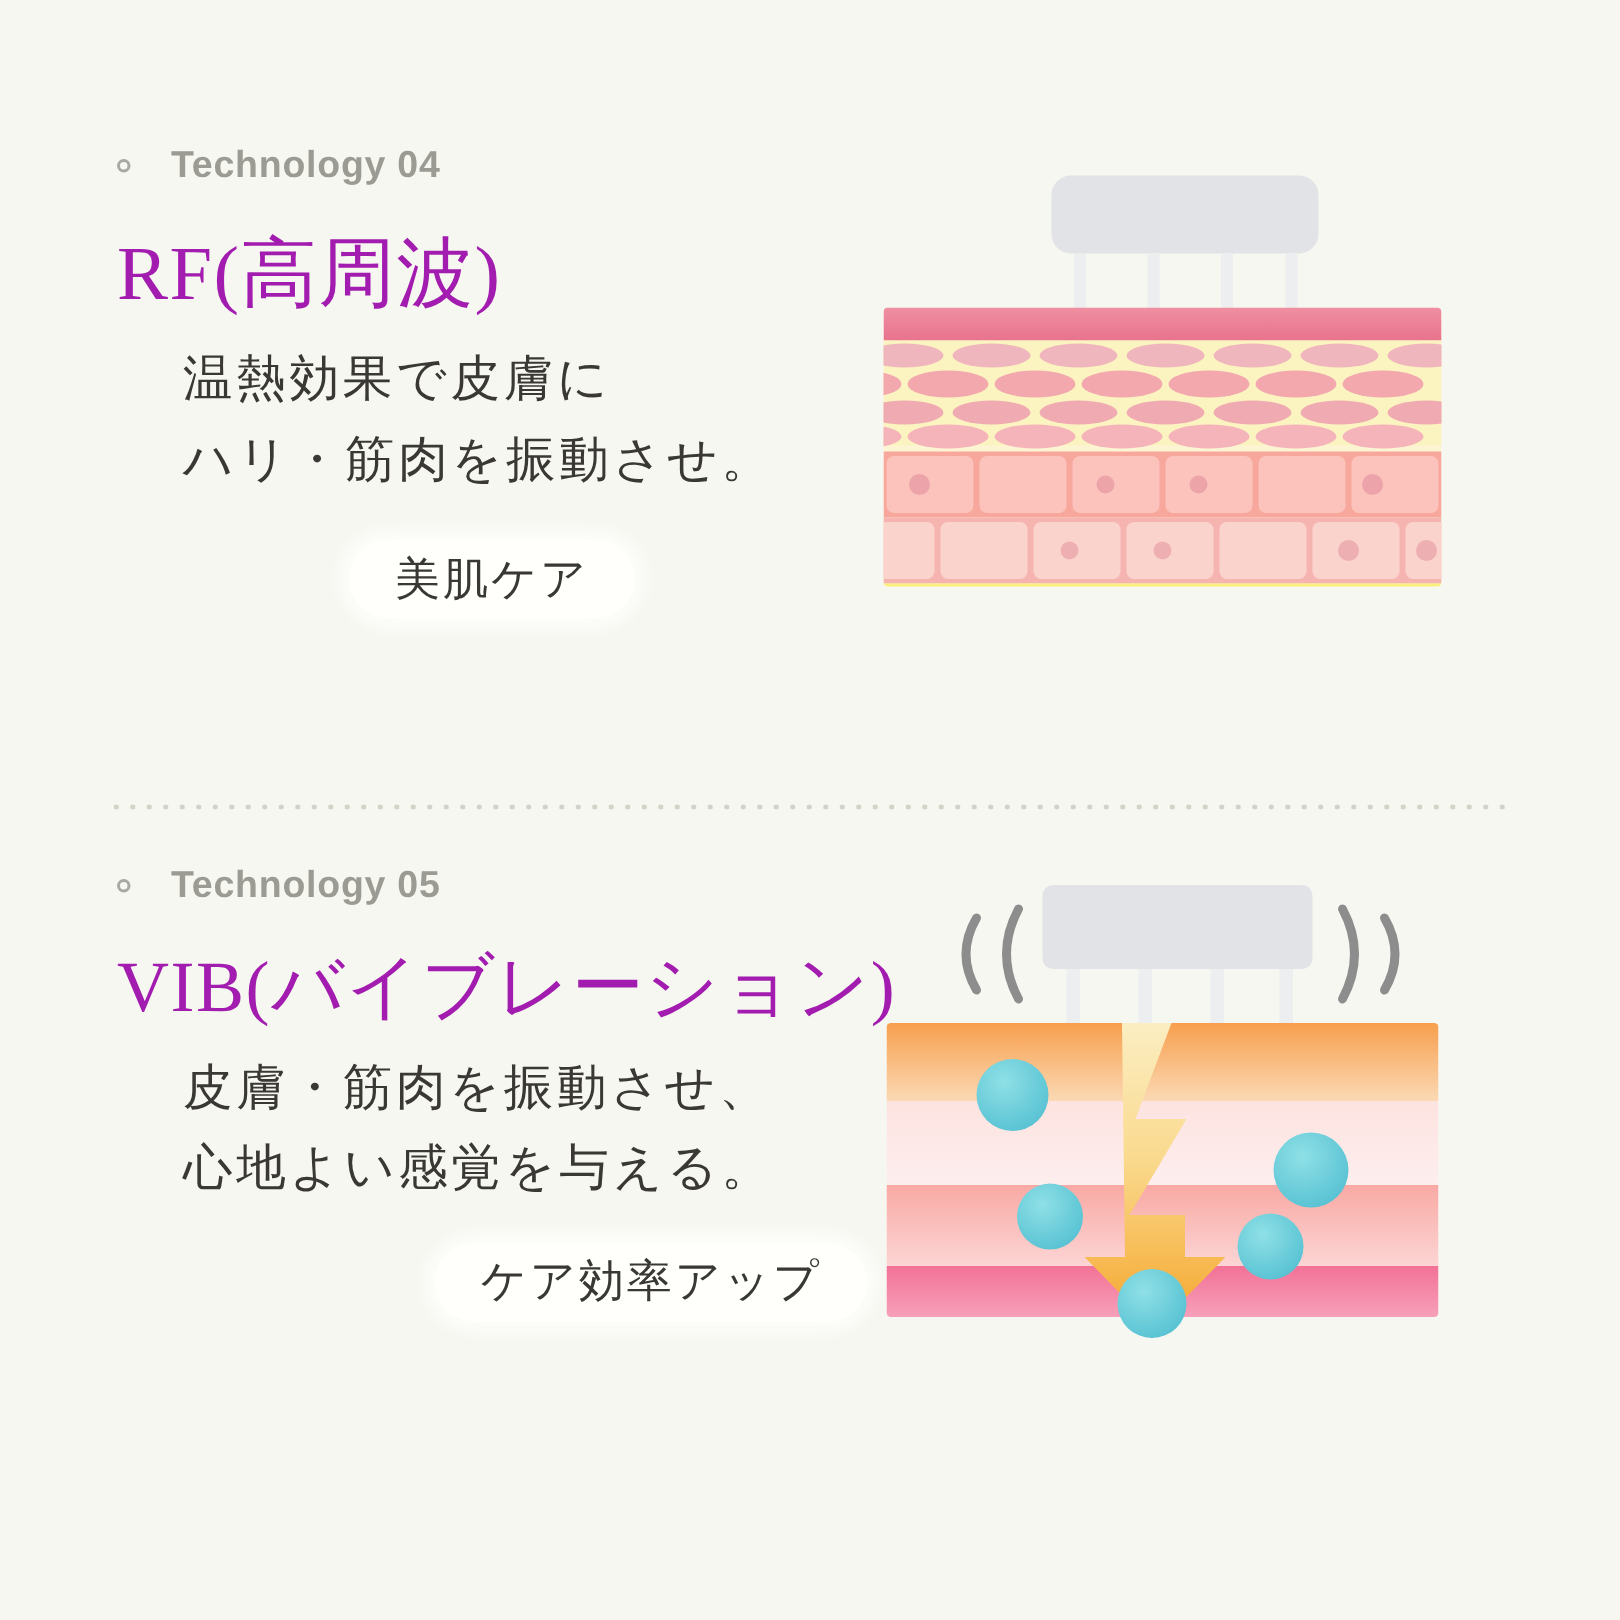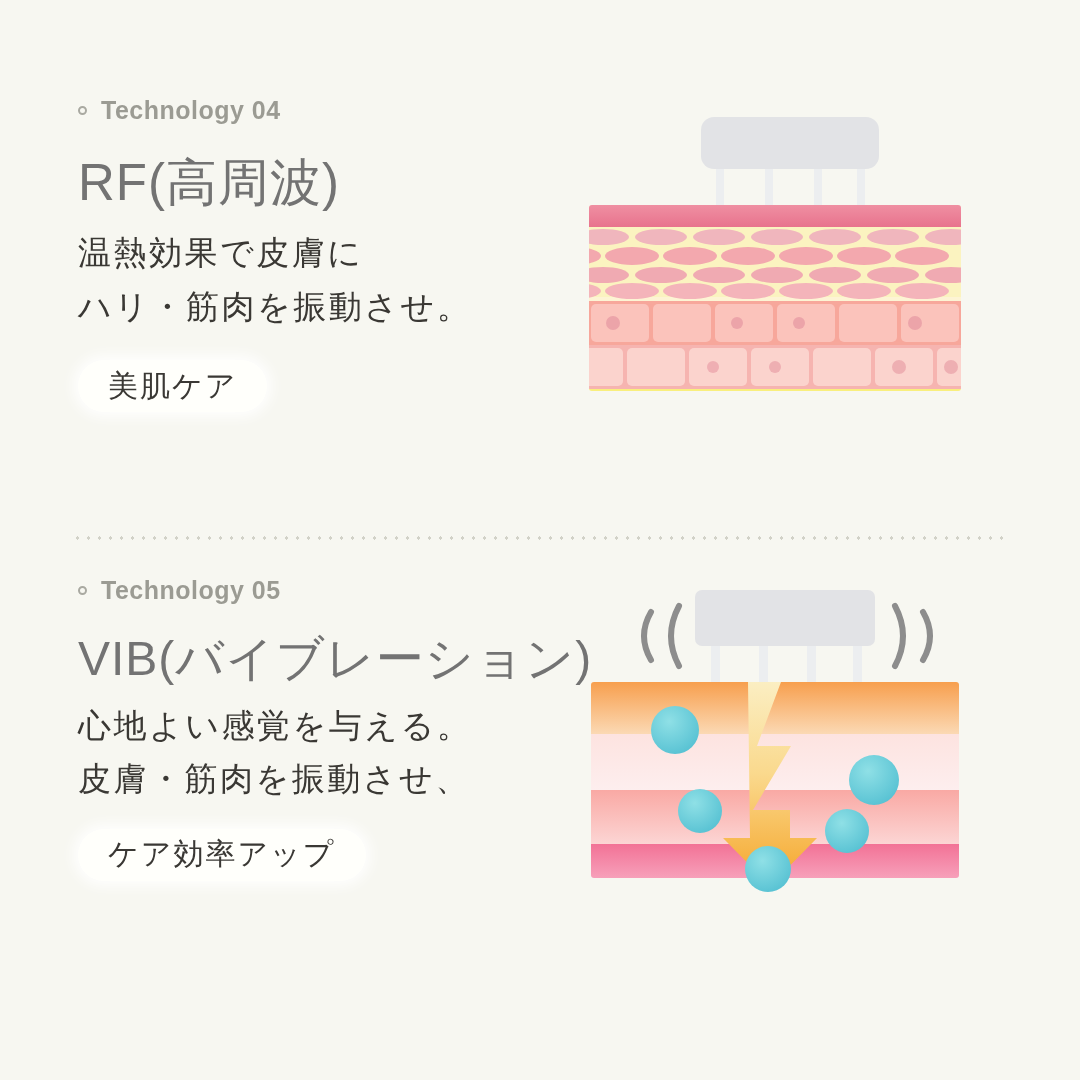--- a/index.html
+++ b/index.html
@@ -20,61 +20,62 @@
 
   
   .section { position:absolute; left:0; width:1080px; }
   #section-rf  { top:96px;  height:420px; }
   #section-vib { top:576px; height:440px; }
 
   .text-col { position:absolute; left:78px; top:0; width:500px; }
 
   
   .eyebrow {
-    display:flex; align-items:center; gap:14px;
+    display:flex; align-items:center; gap:27px;
     font-size:25px; font-weight:600; letter-spacing:.5px;
     color:#9b9b93;
     font-family:"Liberation Sans", sans-serif;
   }
   .ring-icon {
     width:9px; height:9px; border-radius:50%;
     border:2px solid #a9a9a1; background:transparent;
     flex:0 0 auto;
   }
 
   
   .headline {
-    font-family:Liberation Sans, sans-serif;
-    font-size:51px; line-height:1.1; color:#737373;
+    font-family:Liberation Serif, serif;
+    font-size:51px; line-height:1.1; color:#a21caf;
     letter-spacing:1px; white-space:nowrap;
   }
   #rf-headline  { margin-top:30px; }
   #vib-headline { margin-top:28px; font-size:48px; }
 
   
   .body-copy {
     font-family:"Liberation Serif", serif;
     font-size:33px; line-height:1.62; color:#3a3834;
     letter-spacing:2.5px;
+    margin-left:44px;
   }
   #rf-body  { margin-top:16px; }
   #vib-body { margin-top:14px; }
   .body-copy > div { white-space:nowrap; }
 
   
   .badge {
     display:inline-flex; align-items:center; justify-content:center;
     height:52px; padding:0 30px;
     background:#fffffb; border-radius:26px;
     font-family:"Liberation Serif", serif;
     font-size:30px; letter-spacing:2px; color:#3a3834;
     box-shadow:0 0 14px 5px rgba(255,255,255,.9);
   }
-  #rf-badge-wrap  { margin-top:26px; }
-  #vib-badge-wrap { margin-top:22px; }
+  #rf-badge-wrap  { margin-top:26px;text-align:center; }
+  #vib-badge-wrap { margin-top:22px;text-align:right; }
 
   
   #divider {
     position:absolute; left:72px; top:536px;
     width:938px; height:4px;
     background-image:radial-gradient(circle, #d2d2c8 1.6px, transparent 1.8px);
     background-size:11px 4px;
     background-repeat:repeat-x;
   }
 
@@ -236,22 +237,22 @@
     <div class="text-col">
 
       <div class="eyebrow">
         <span class="ring-icon"></span>
         <span>Technology 05</span>
       </div>
 
       <div class="headline" id="vib-headline">VIB(バイブレーション)</div>
 
       <div class="body-copy" id="vib-body">
+        <div>皮膚・筋肉を振動させ、</div>
         <div>心地よい感覚を与える。</div>
-        <div>皮膚・筋肉を振動させ、</div>
       </div>
 
       <div id="vib-badge-wrap">
         <span class="badge">ケア効率アップ</span>
       </div>
     </div>
 
     <svg class="illus" id="vib-illus" viewBox="0 0 400 400">
       <defs>
         <linearGradient id="vOrange" x1="0" y1="0" x2="0" y2="1">

